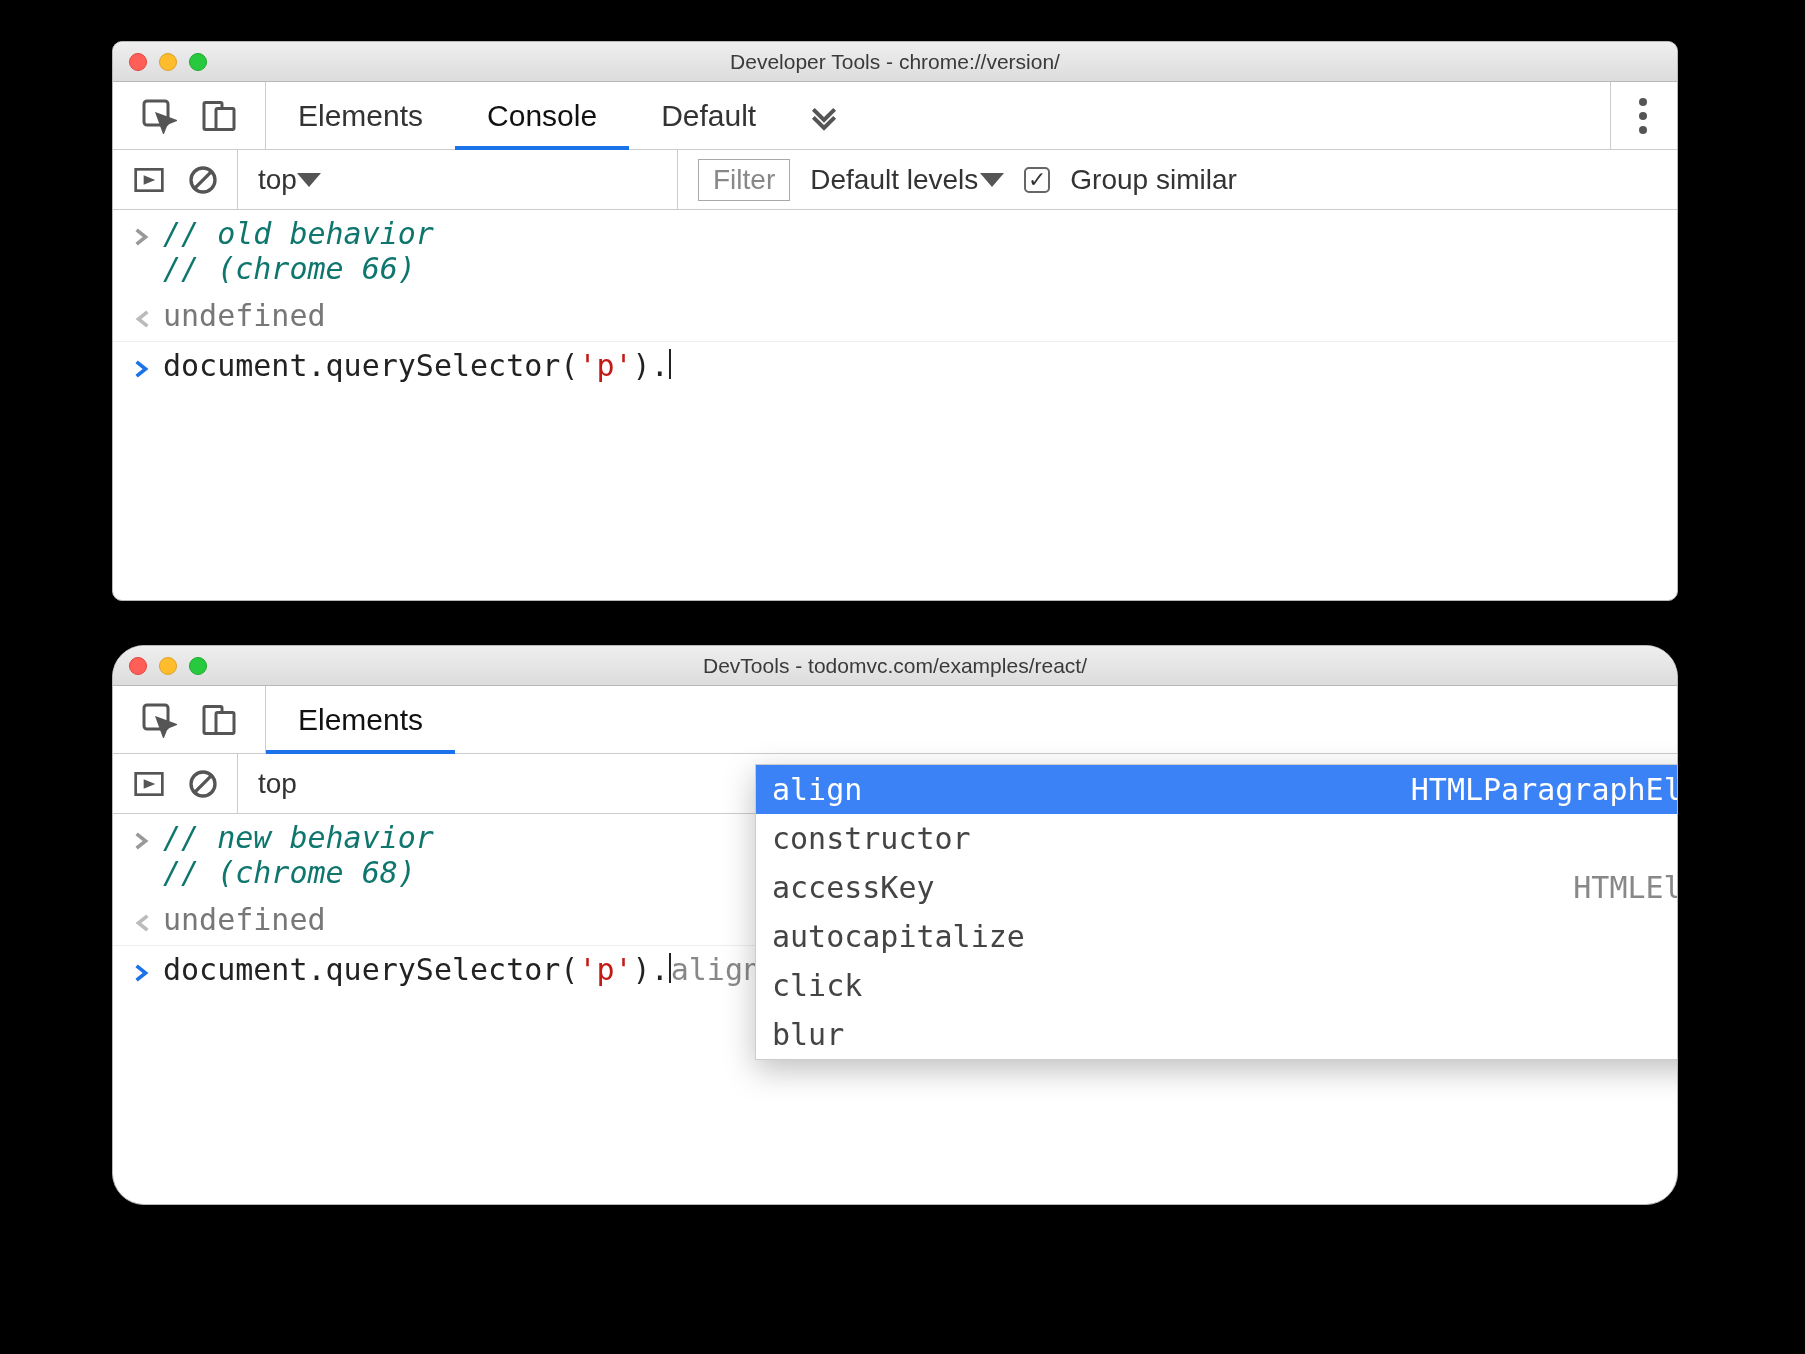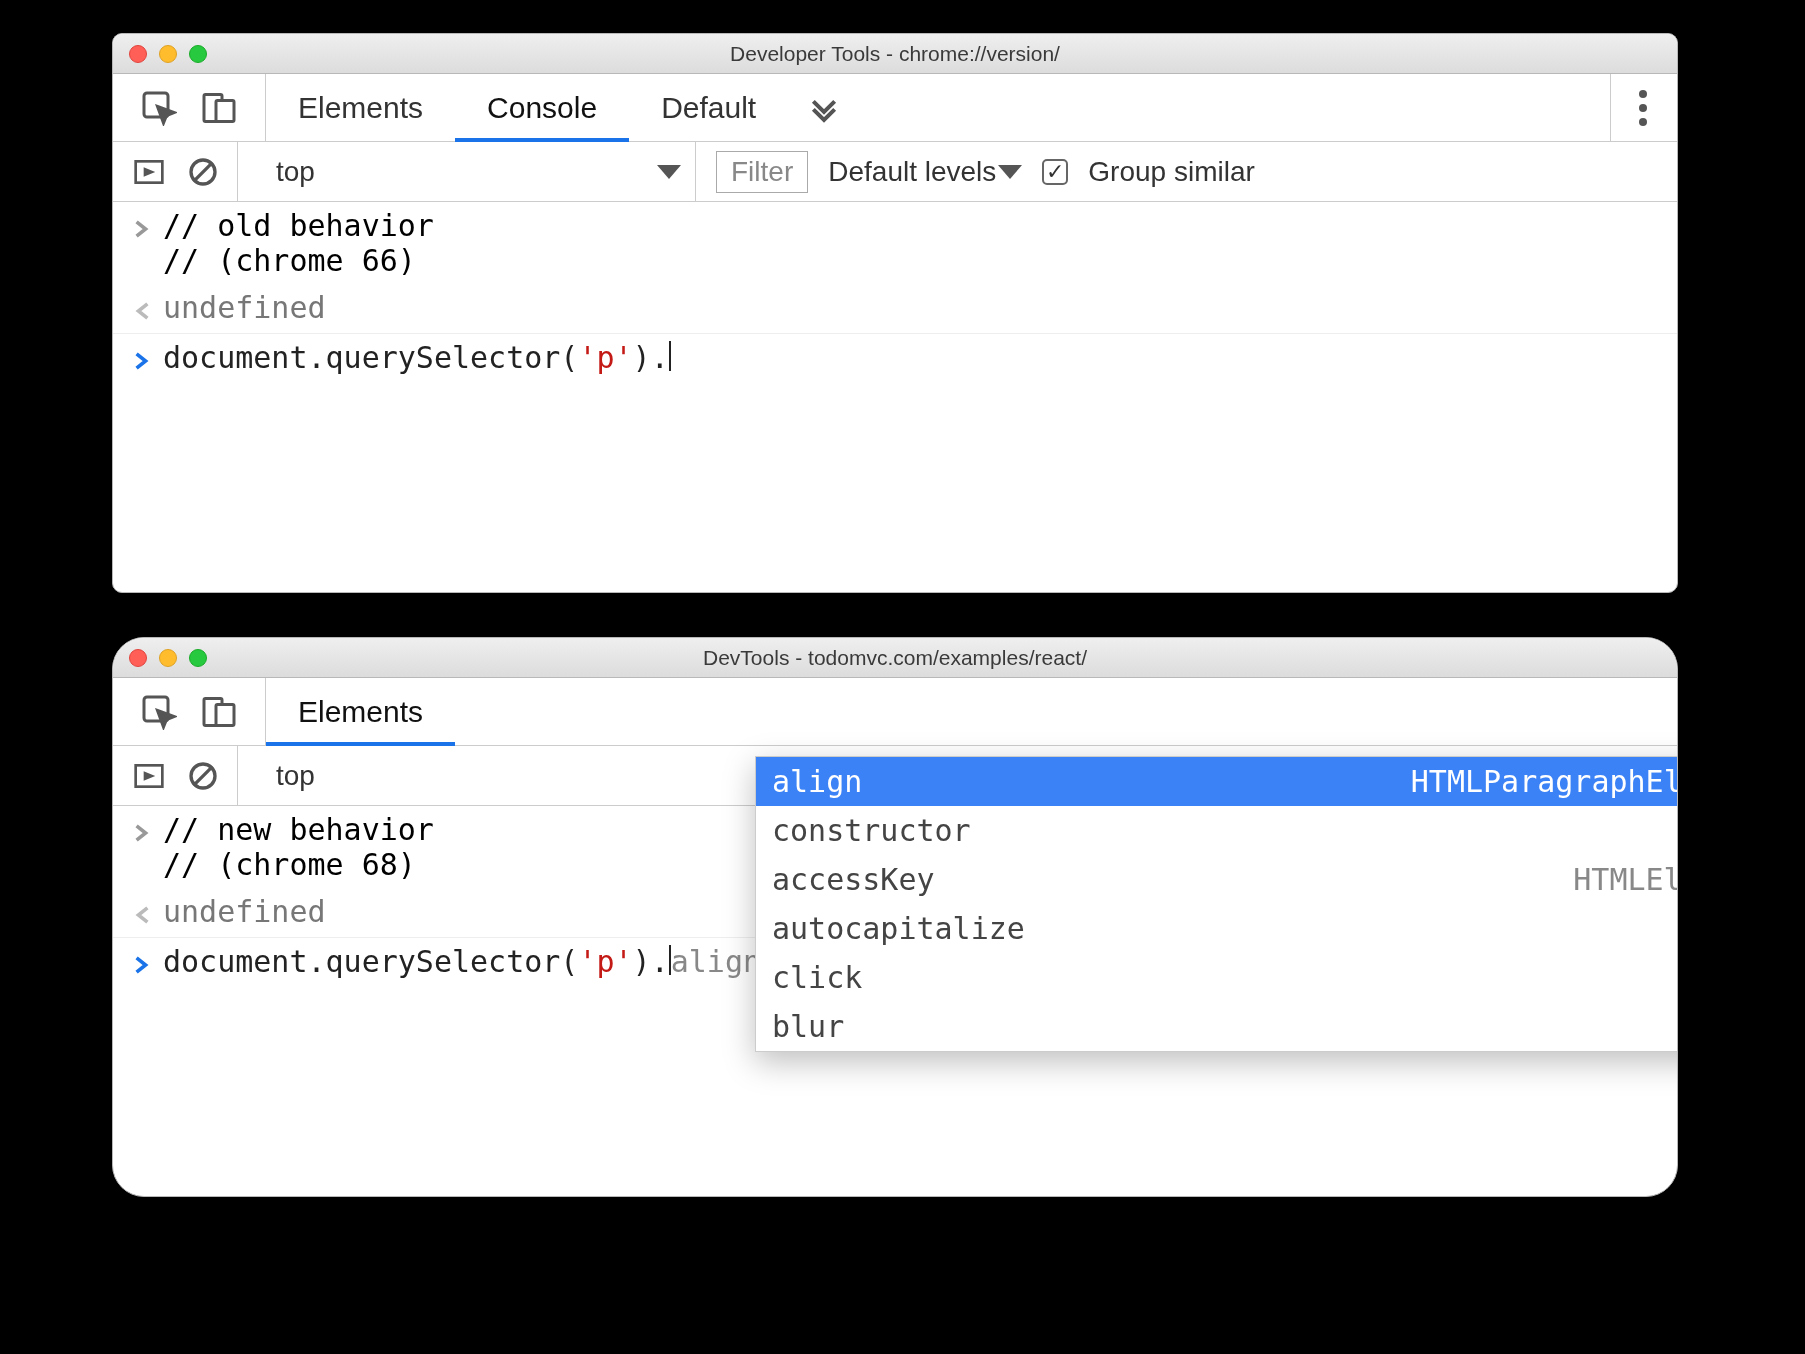--- a/index.html
+++ b/index.html
@@ -8,21 +8,21 @@
     padding: 0;
     background: #000;
     font-family: -apple-system, BlinkMacSystemFont, "Segoe UI", Helvetica, Arial, sans-serif;
     width: 1805px;
     height: 1354px;
     position: relative;
   }
   .stage {
     position: absolute;
     left: 112px;
-    top: 33px;
+    top: 41px;
     width: 1566px;
   }
   .window {
     background: #fff;
     border-radius: 10px;
     box-shadow: 0 30px 60px rgba(0,0,0,0.5);
     overflow: hidden;
     margin-bottom: 44px;
     border: 1px solid #b8b8b8;
     position: relative;
@@ -108,26 +108,24 @@
     color: #333;
     gap: 20px;
     padding: 0 20px;
   }
   .fb-iconbox { display: flex; align-items: center; gap: 22px; padding-right: 18px; border-right: 1px solid #ccc; height: 100%;}
   .fb-icon { width: 32px; height: 32px; }
   .fb-icon svg { width: 100%; height: 100%; }
   .context-select {
     display: flex;
     align-items: center;
-    justify-content: space-between;
     min-width: 420px;
     height: 100%;
     padding-right: 14px;
     border-right: 1px solid #ccc;
-    margin-left: 18px;
   }
   .caret-down {
     width: 0; height: 0;
     border-left: 12px solid transparent;
     border-right: 12px solid transparent;
     border-top: 14px solid #555;
   }
   .filter-box {
     border: 1px solid #aaa;
     padding: 4px 14px;
@@ -156,21 +154,21 @@
   }
   .row.sep { border-bottom: 1px solid #eee; }
   .gutter {
     width: 30px;
     flex-shrink: 0;
     color: #888;
     padding-top: 2px;
   }
   .gutter svg { width: 18px; height: 18px; }
   .code { white-space: pre; }
-  .comment { color: #000000; }
+  .comment { color: #0f766e; font-style: italic; }
   .undef { color: #777; }
   .ident { color: #222; }
   .string { color: #c41a16; }
   .ghost { color: #888; }
   .caret {
     display: inline-block;
     width: 2px;
     height: 30px;
     background: #222;
     vertical-align: -3px;

